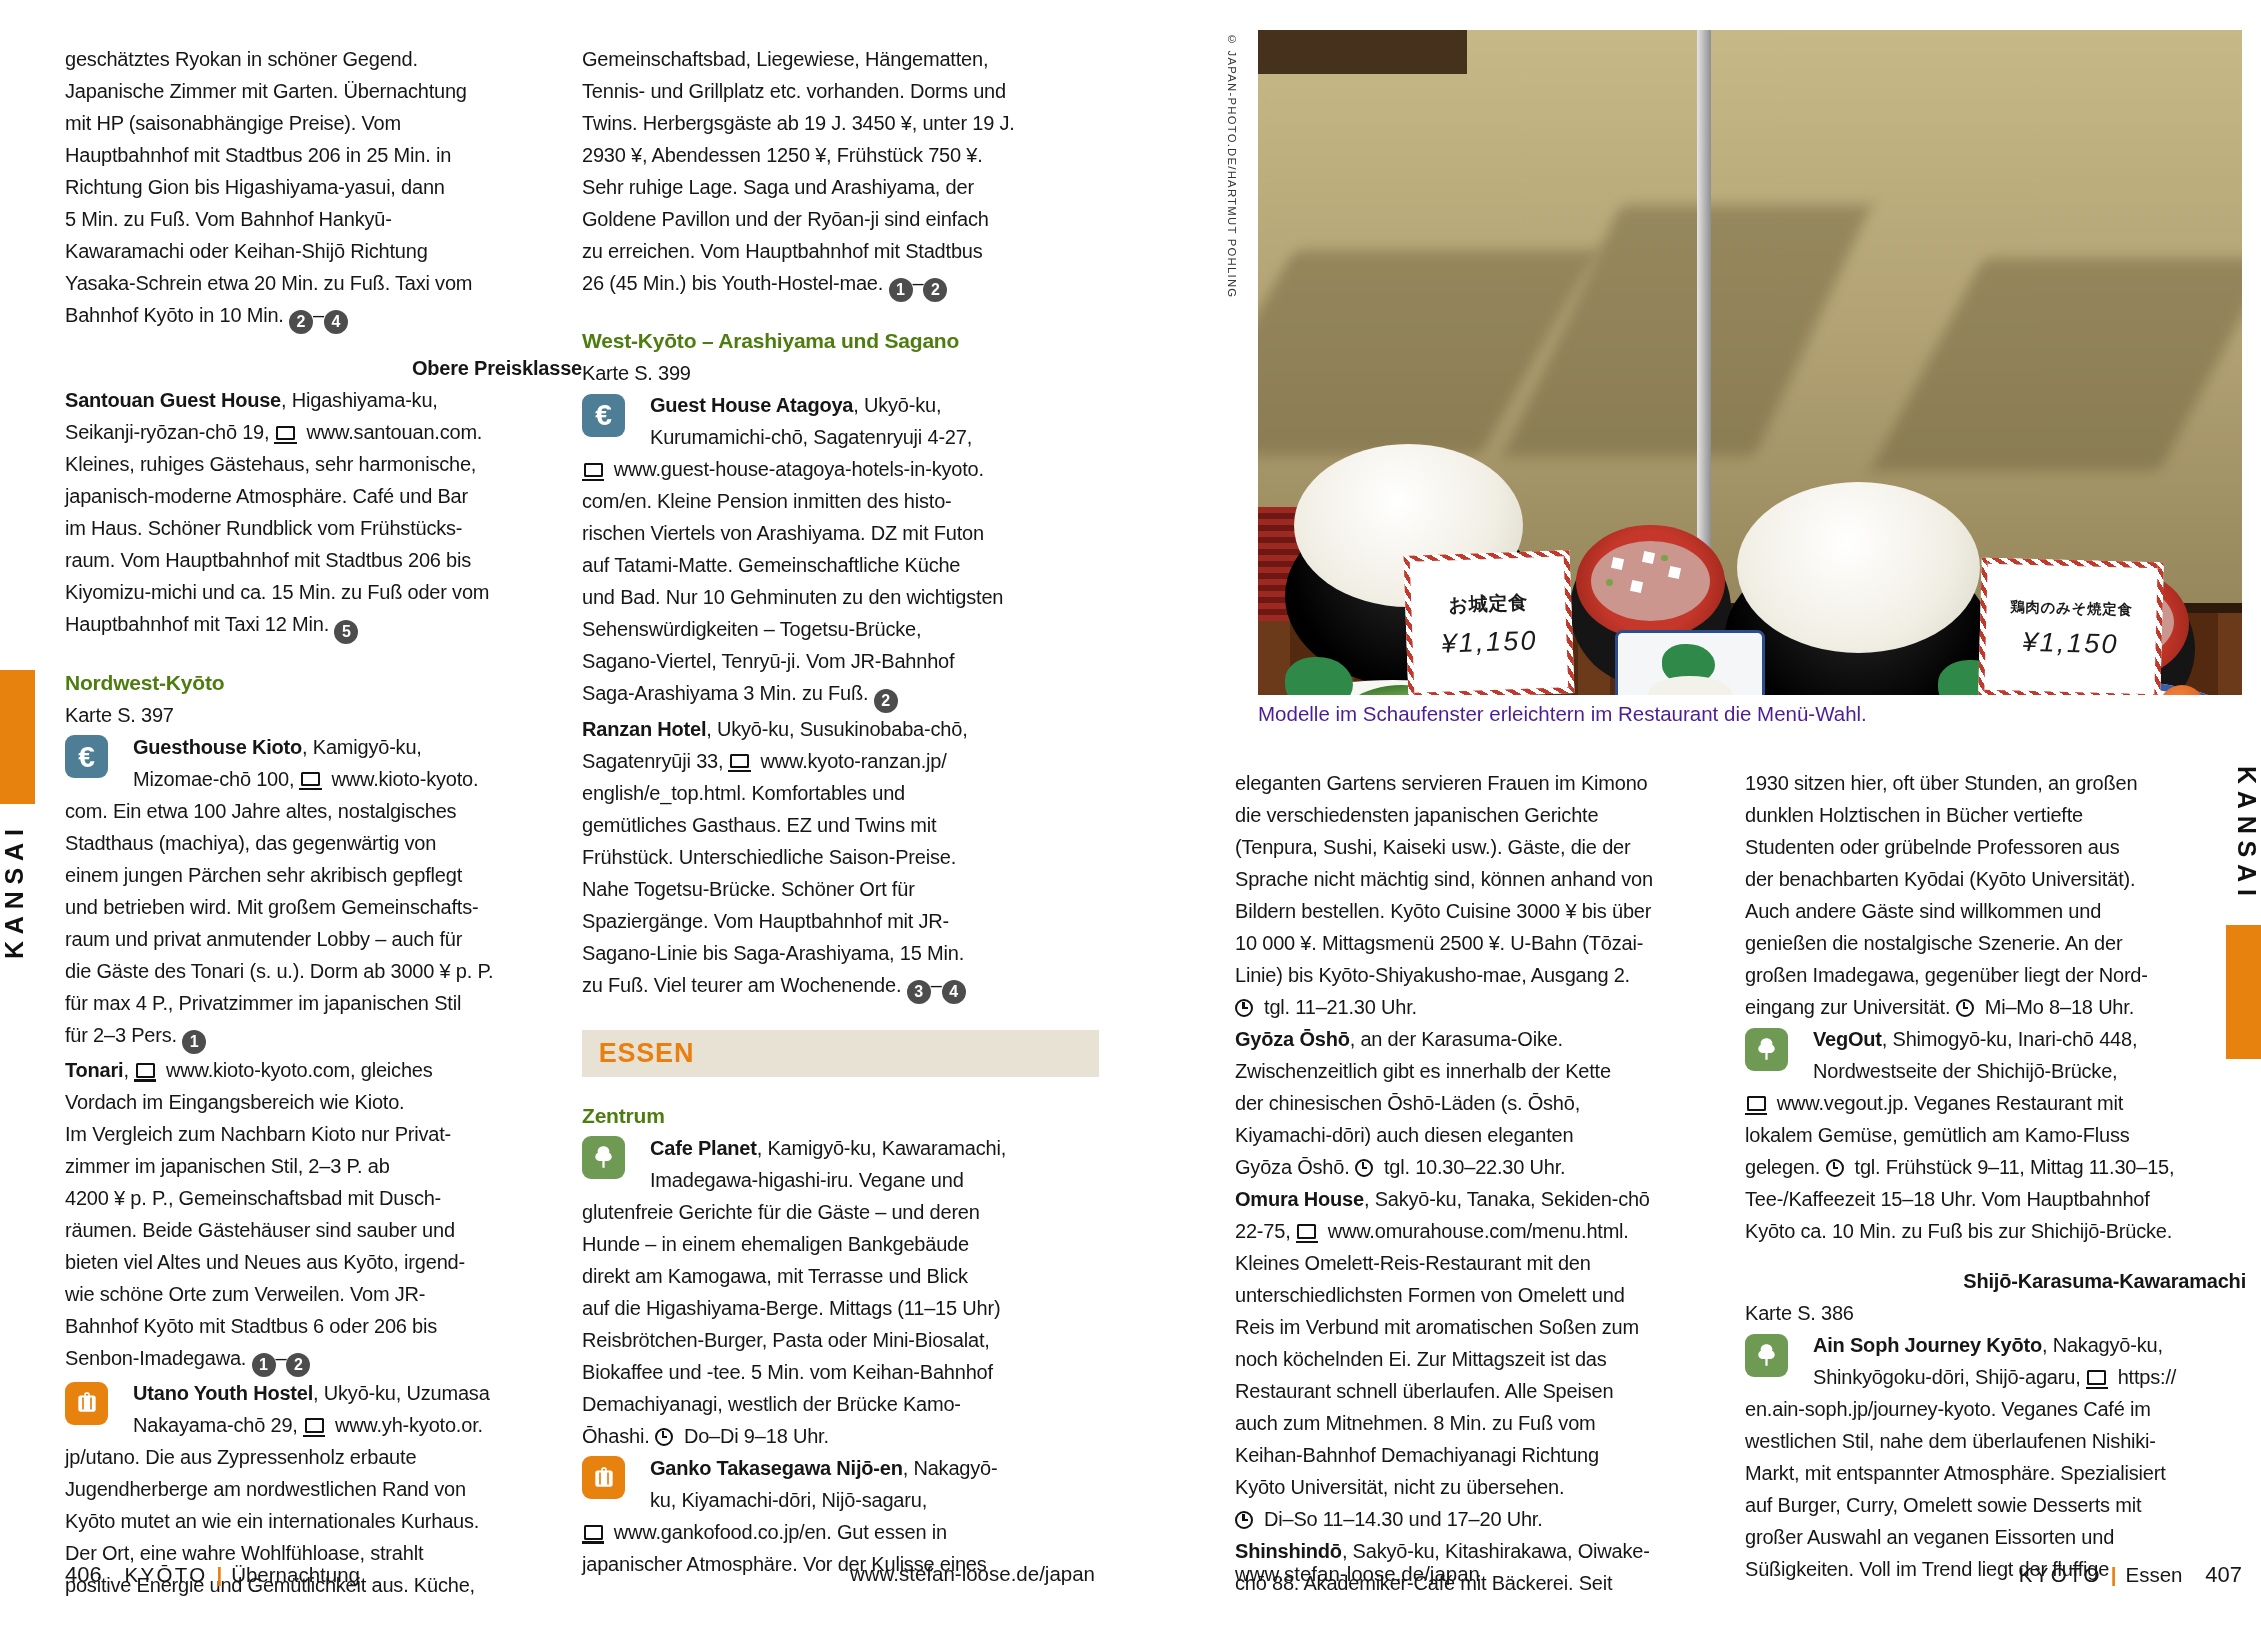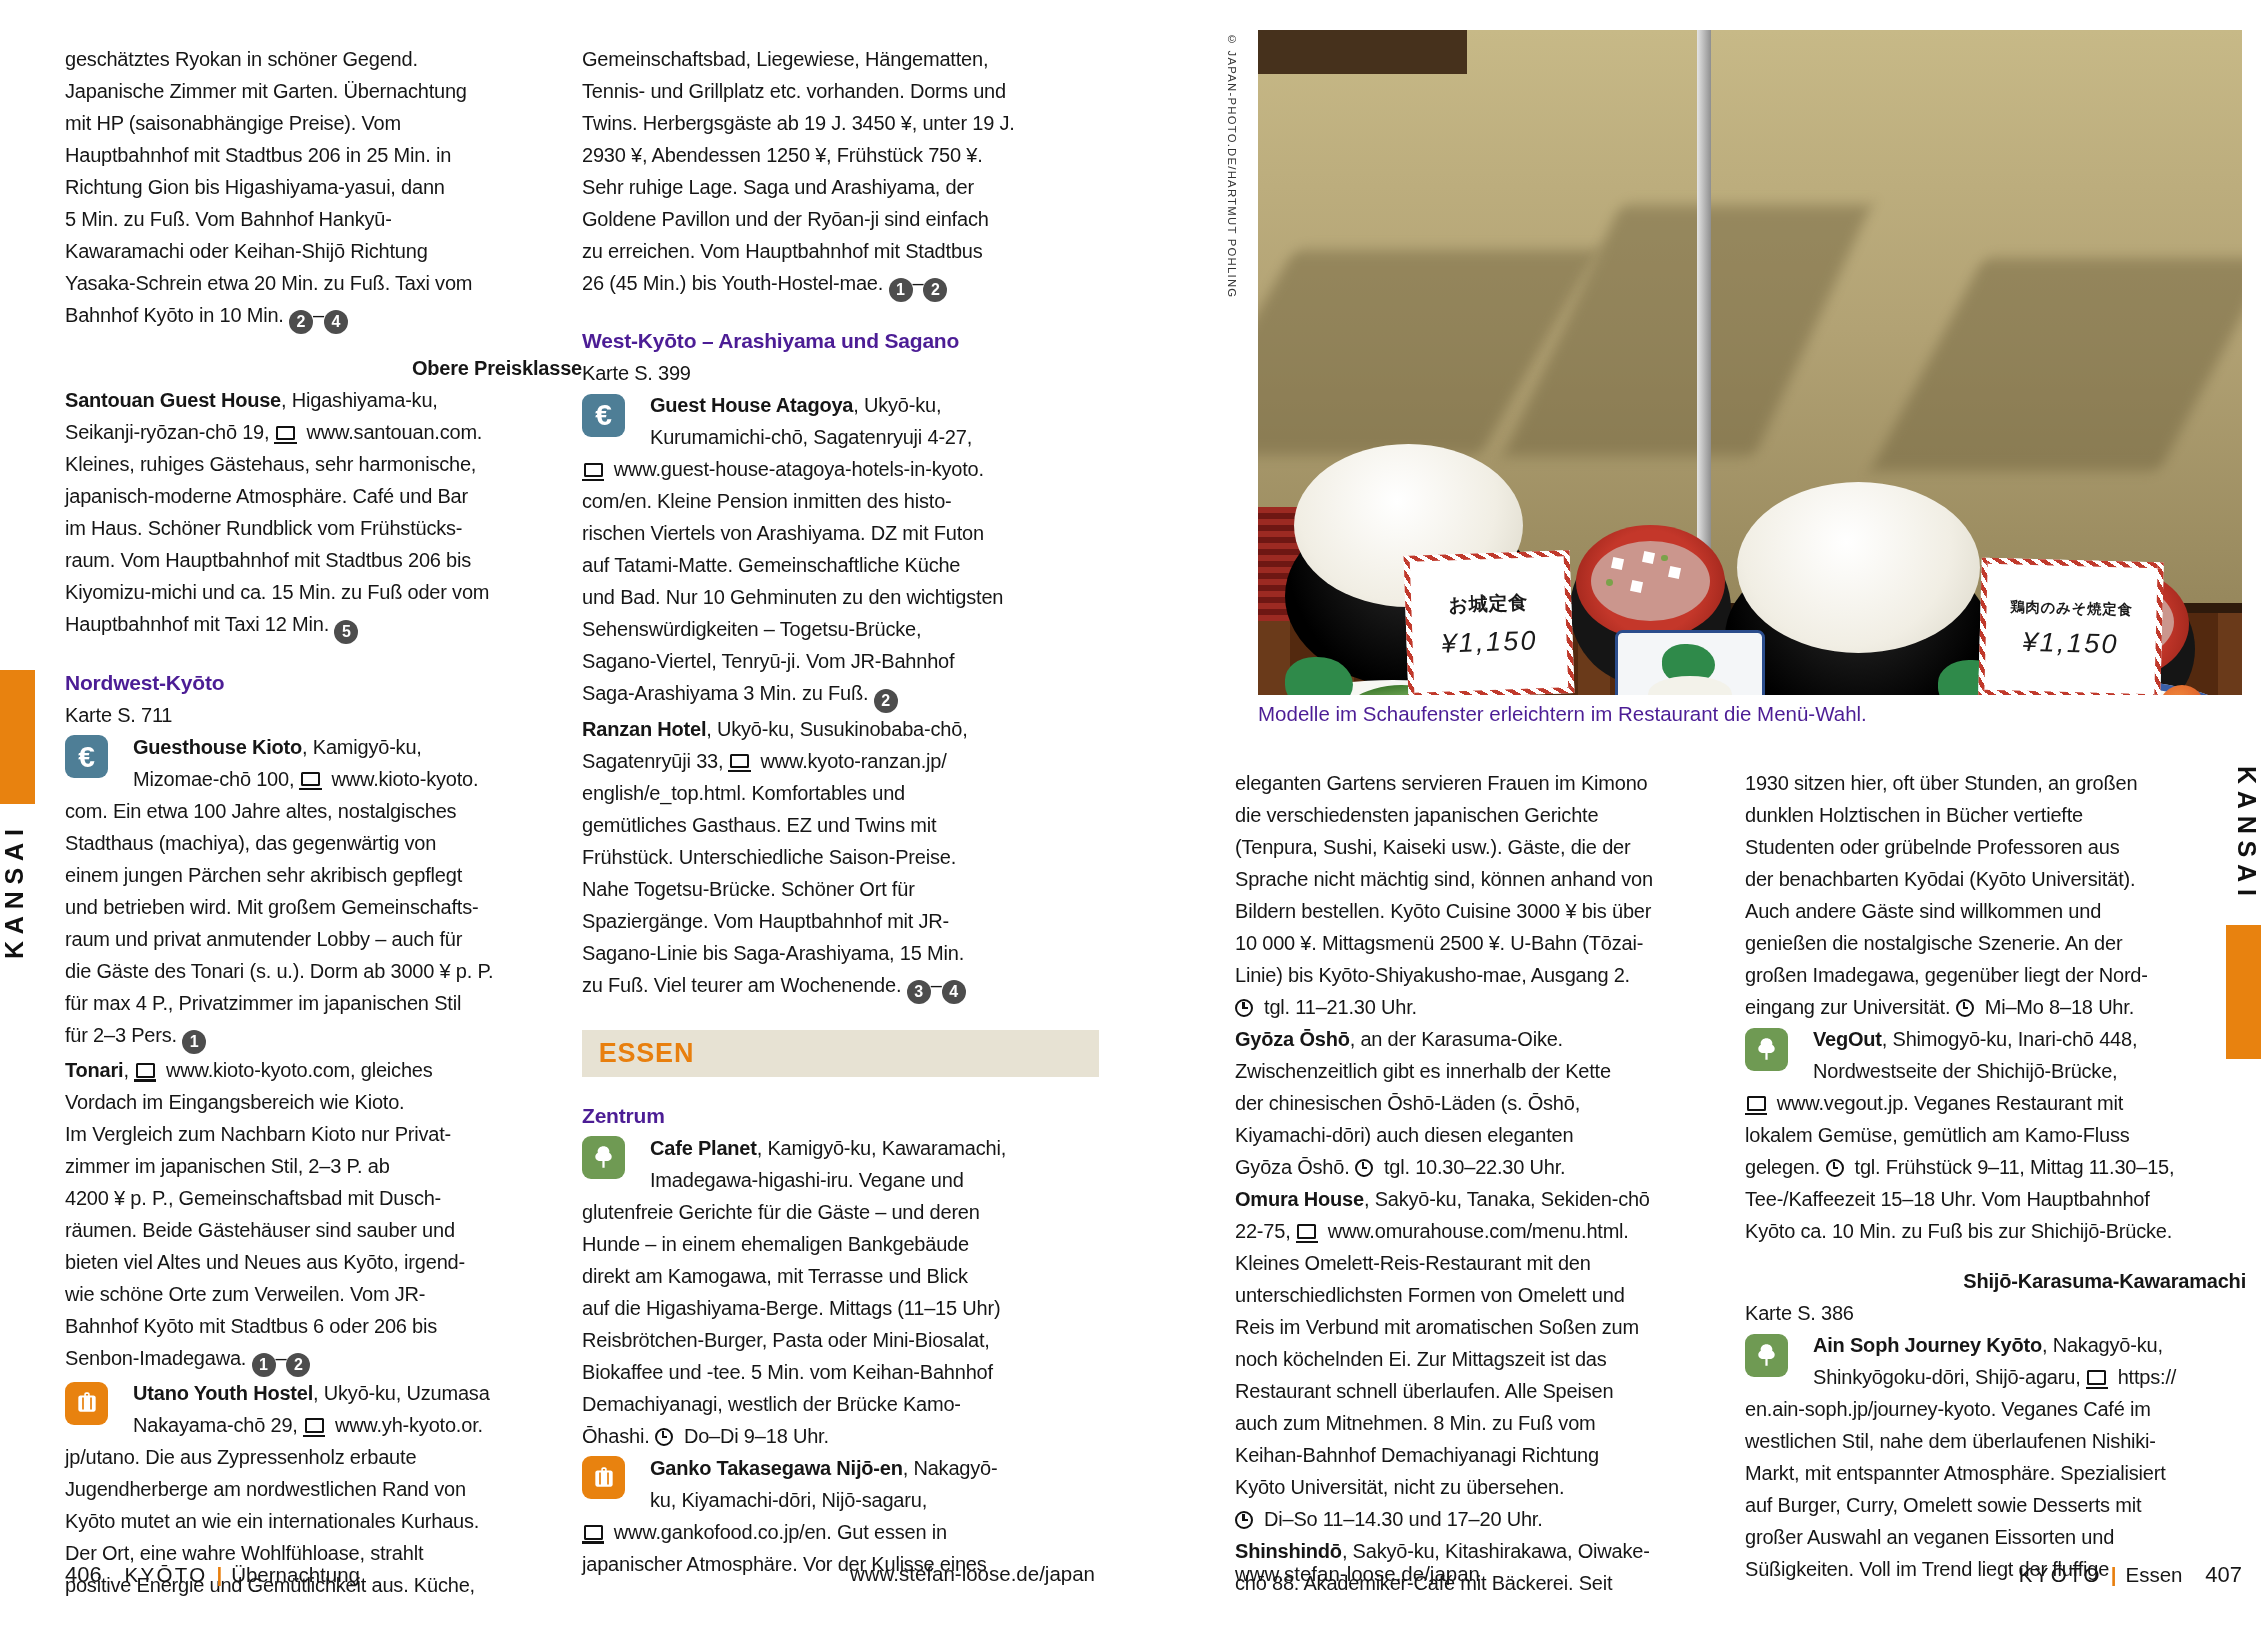--- a/index.html
+++ b/index.html
@@ -2,21 +2,21 @@
 <html style="font-size:12px"><head>
 <meta charset="utf-8">
 <style>
   html,body{margin:0;padding:0;background:#888;}
   #page{position:relative;width:2261px;height:1651px;background:#ffffff;overflow:hidden;
         font-family:"Liberation Sans",sans-serif;color:#161616;}
   
   .col{position:absolute;width:517px;font-size:20px;line-height:32px;letter-spacing:-0.2px;margin-top:7px;}
   .para{white-space:pre;}
   .h-bold{font-weight:bold;margin-top:18px;text-align:right;}
-  .h-orange{font-weight:bold;color:#4c1d95;margin-top:23px;font-size:21px;}
+  .h-orange{font-weight:bold;color:#4d7c0f;margin-top:23px;font-size:21px;}
   .karte{white-space:pre;}
   .band{margin:26px 0 18px 0;height:47px;background:#e7e2d3;display:flex;align-items:center;padding-left:16.7px;box-sizing:border-box;}
   .band span{color:#e87f0e;font-weight:bold;font-size:27px;letter-spacing:0.8px;}
   .item{position:relative;}
   .item .head{margin-left:68px;white-space:pre;}
   .item .rest{white-space:pre;}
   .cat-icon{position:absolute;left:0;top:4.6px;width:43px;height:43px;border-radius:9px;color:#fff;
             display:flex;align-items:center;justify-content:center;font-weight:bold;font-size:30px;}
   .euro-bg{background:#4e7e96;}
   .tree-bg{background:#6f9a53;}
@@ -86,21 +86,21 @@
       <div class="h-bold">Obere Preisklasse</div>
       <div class="para"><strong>Santouan Guest House</strong>, Higashiyama-ku,
 Seikanji-ryōzan-chō 19, <span class="pc-icon"></span> www.santouan.com.
 Kleines, ruhiges Gästehaus, sehr harmonische,
 japanisch-moderne Atmosphäre. Café und Bar
 im Haus. Schöner Rundblick vom Frühstücks-
 raum. Vom Hauptbahnhof mit Stadtbus 206 bis
 Kiyomizu-michi und ca. 15 Min. zu Fuß oder vom
 Hauptbahnhof mit Taxi 12 Min. <span class="badge">5</span></div>
       <div class="h-orange">Nordwest-Kyōto</div>
-      <div class="karte">Karte S. 711</div>
+      <div class="karte">Karte S. 397</div>
       <div class="item">
         <span class="cat-icon euro-bg">€</span>
         <div class="head"><strong>Guesthouse Kioto</strong>, Kamigyō-ku,
 Mizomae-chō 100, <span class="pc-icon"></span> www.kioto-kyoto.</div>
         <div class="rest">com. Ein etwa 100 Jahre altes, nostalgisches
 Stadthaus (machiya), das gegenwärtig von
 einem jungen Pärchen sehr akribisch gepflegt
 und betrieben wird. Mit großem Gemeinschafts-
 raum und privat anmutender Lobby – auch für
 die Gäste des Tonari (s. u.). Dorm ab 3000 ¥ p. P.

